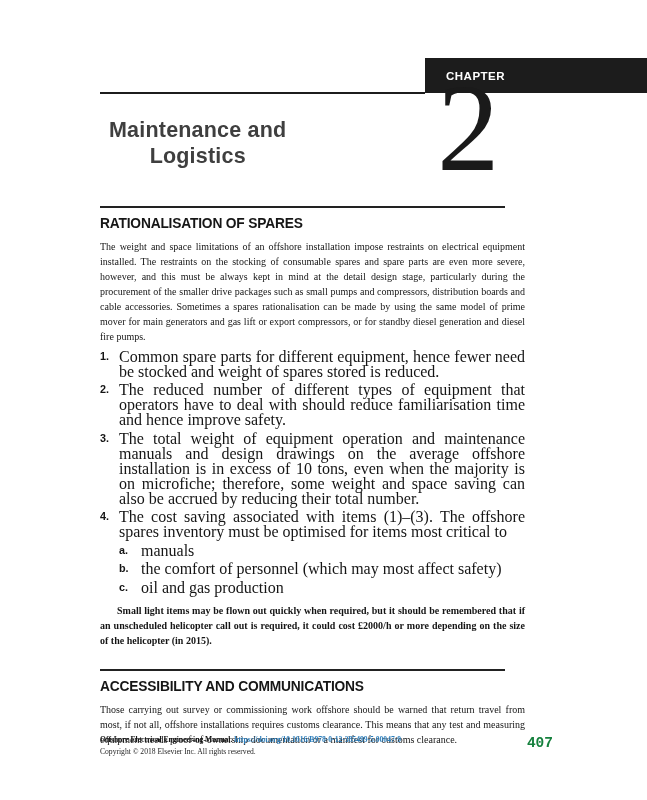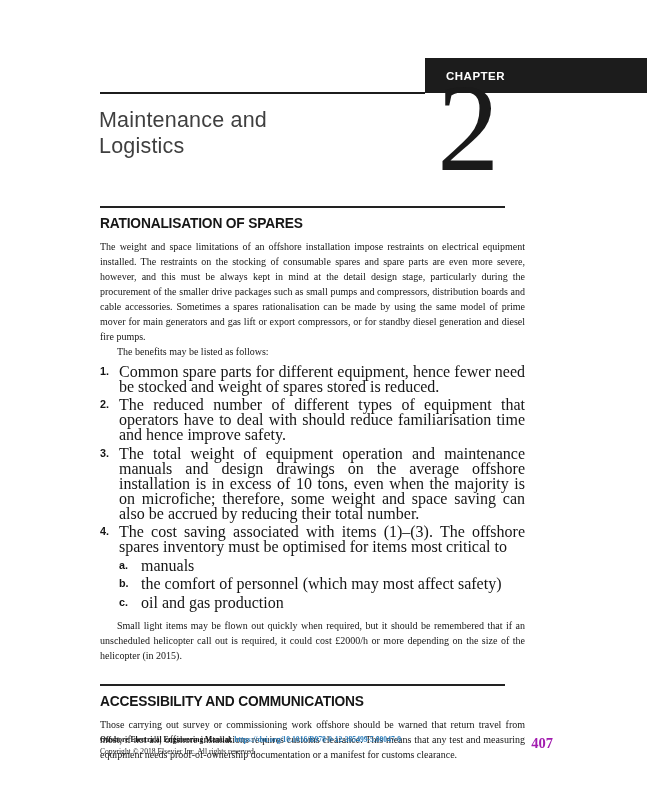--- a/index.html
+++ b/index.html
@@ -23,25 +23,26 @@
     color:#ffffff;
     font-family:"Liberation Sans", sans-serif;
     font-weight:700; font-size:11.5px; letter-spacing:0.5px;
     padding-left:21px;
   }
   .header-rule {
     position:absolute; top:91.5px; left:100px; width:325px; height:2px;
     background:#1c1c1c;
   }
   .chapter-title {
-    position:absolute; top:108px; left:99px; margin:0;
+    position:absolute; top:108px; left:99px; margin:10px;
     font-family:"Liberation Sans", sans-serif;
-    font-weight:400; font-size:21.5px; line-height:25.5px;
+    font-weight:700; font-size:21.5px; line-height:25.5px;
     letter-spacing:0.2px;
     color:var(--title-text, #3f3f3f);
+    text-align:center;
   }
   .chapter-number {
     position:absolute; top:66px; left:437px;
     font-family:"Liberation Serif", serif;
     font-size:125px; line-height:1; font-weight:400;
     color:#1a1a1a;
   }
 
   
   .content { position:absolute; left:100px; top:206px; width:425px; }
@@ -65,40 +66,40 @@
   .li { display:flex; margin-top:3.5px; }
   .li .marker {
     flex:0 0 19px;
     font-family:"Liberation Sans", sans-serif;
     font-weight:700; font-size:10.8px; line-height:15px;
     color:#141414;
   }
   .li .li-text { flex:1; text-align:justify; font-size:16px; line-height:15px; }
   .sublist { margin-left:19px; }
   .sublist .marker { flex:0 0 22px; }
-  .closing { margin-top:8px; }
+  .closing { margin-top:8px;font-weight:bold; }
   .section2 { margin-top:21px; }
 
   
   .footer {
     position:absolute; left:100px; top:735px; width:453px;
     display:flex; justify-content:space-between; align-items:flex-start;
   }
   .footer-line1 {
     font-size:7.6px; line-height:9px; font-weight:700; color:#121212;
   }
   .doi-link {
     color:var(--doi-link, #2e7fbc);
     font-weight:700; text-decoration:none;
   }
   .footer-line2 { font-size:7.6px; line-height:9px; margin-top:3px; color:#1e1e1e; }
   .folio {
-    font-family:Liberation Serif, serif;
+    font-family:Liberation Mono, monospace;
     font-weight:700; font-size:14.5px; line-height:14px;
-    color:#a21caf; margin-top:1px;
+    color:#15803d; margin-top:1px;
   }
 </style>
 </head>
 <body>
 
 <div class="page">
 
   <div class="chapter-box">
     <span class="chapter-label">CHAPTER</span>
   </div>
@@ -108,21 +109,20 @@
 
   <div class="chapter-number">2</div>
 
   <div class="content">
 
     <section>
       <div class="section-rule"></div>
       <h2 class="section-heading">RATIONALISATION OF SPARES</h2>
 
       <p class="body">The weight and space limitations of an offshore installation impose restraints on electrical equipment installed. The restraints on the stocking of consumable spares and spare parts are even more severe, however, and this must be always kept in mind at the detail design stage, particularly during the procurement of the smaller drive packages such as small pumps and compressors, distribution boards and cable accessories. Sometimes a spares rationalisation can be made by using the same model of prime mover for main generators and gas lift or export compressors, or for standby diesel generation and diesel fire pumps.</p>
-      <p class="body indent">The benefits may be listed as follows:</p>
 
       <div class="olist">
         <div class="li">
           <span class="marker">1.</span>
           <span class="li-text">Common spare parts for different equipment, hence fewer need be stocked and weight of spares stored is reduced.</span>
         </div>
         <div class="li">
           <span class="marker">2.</span>
           <span class="li-text">The reduced number of different types of equipment that operators have to deal with should reduce familiarisation time and hence improve safety.</span>
         </div>

